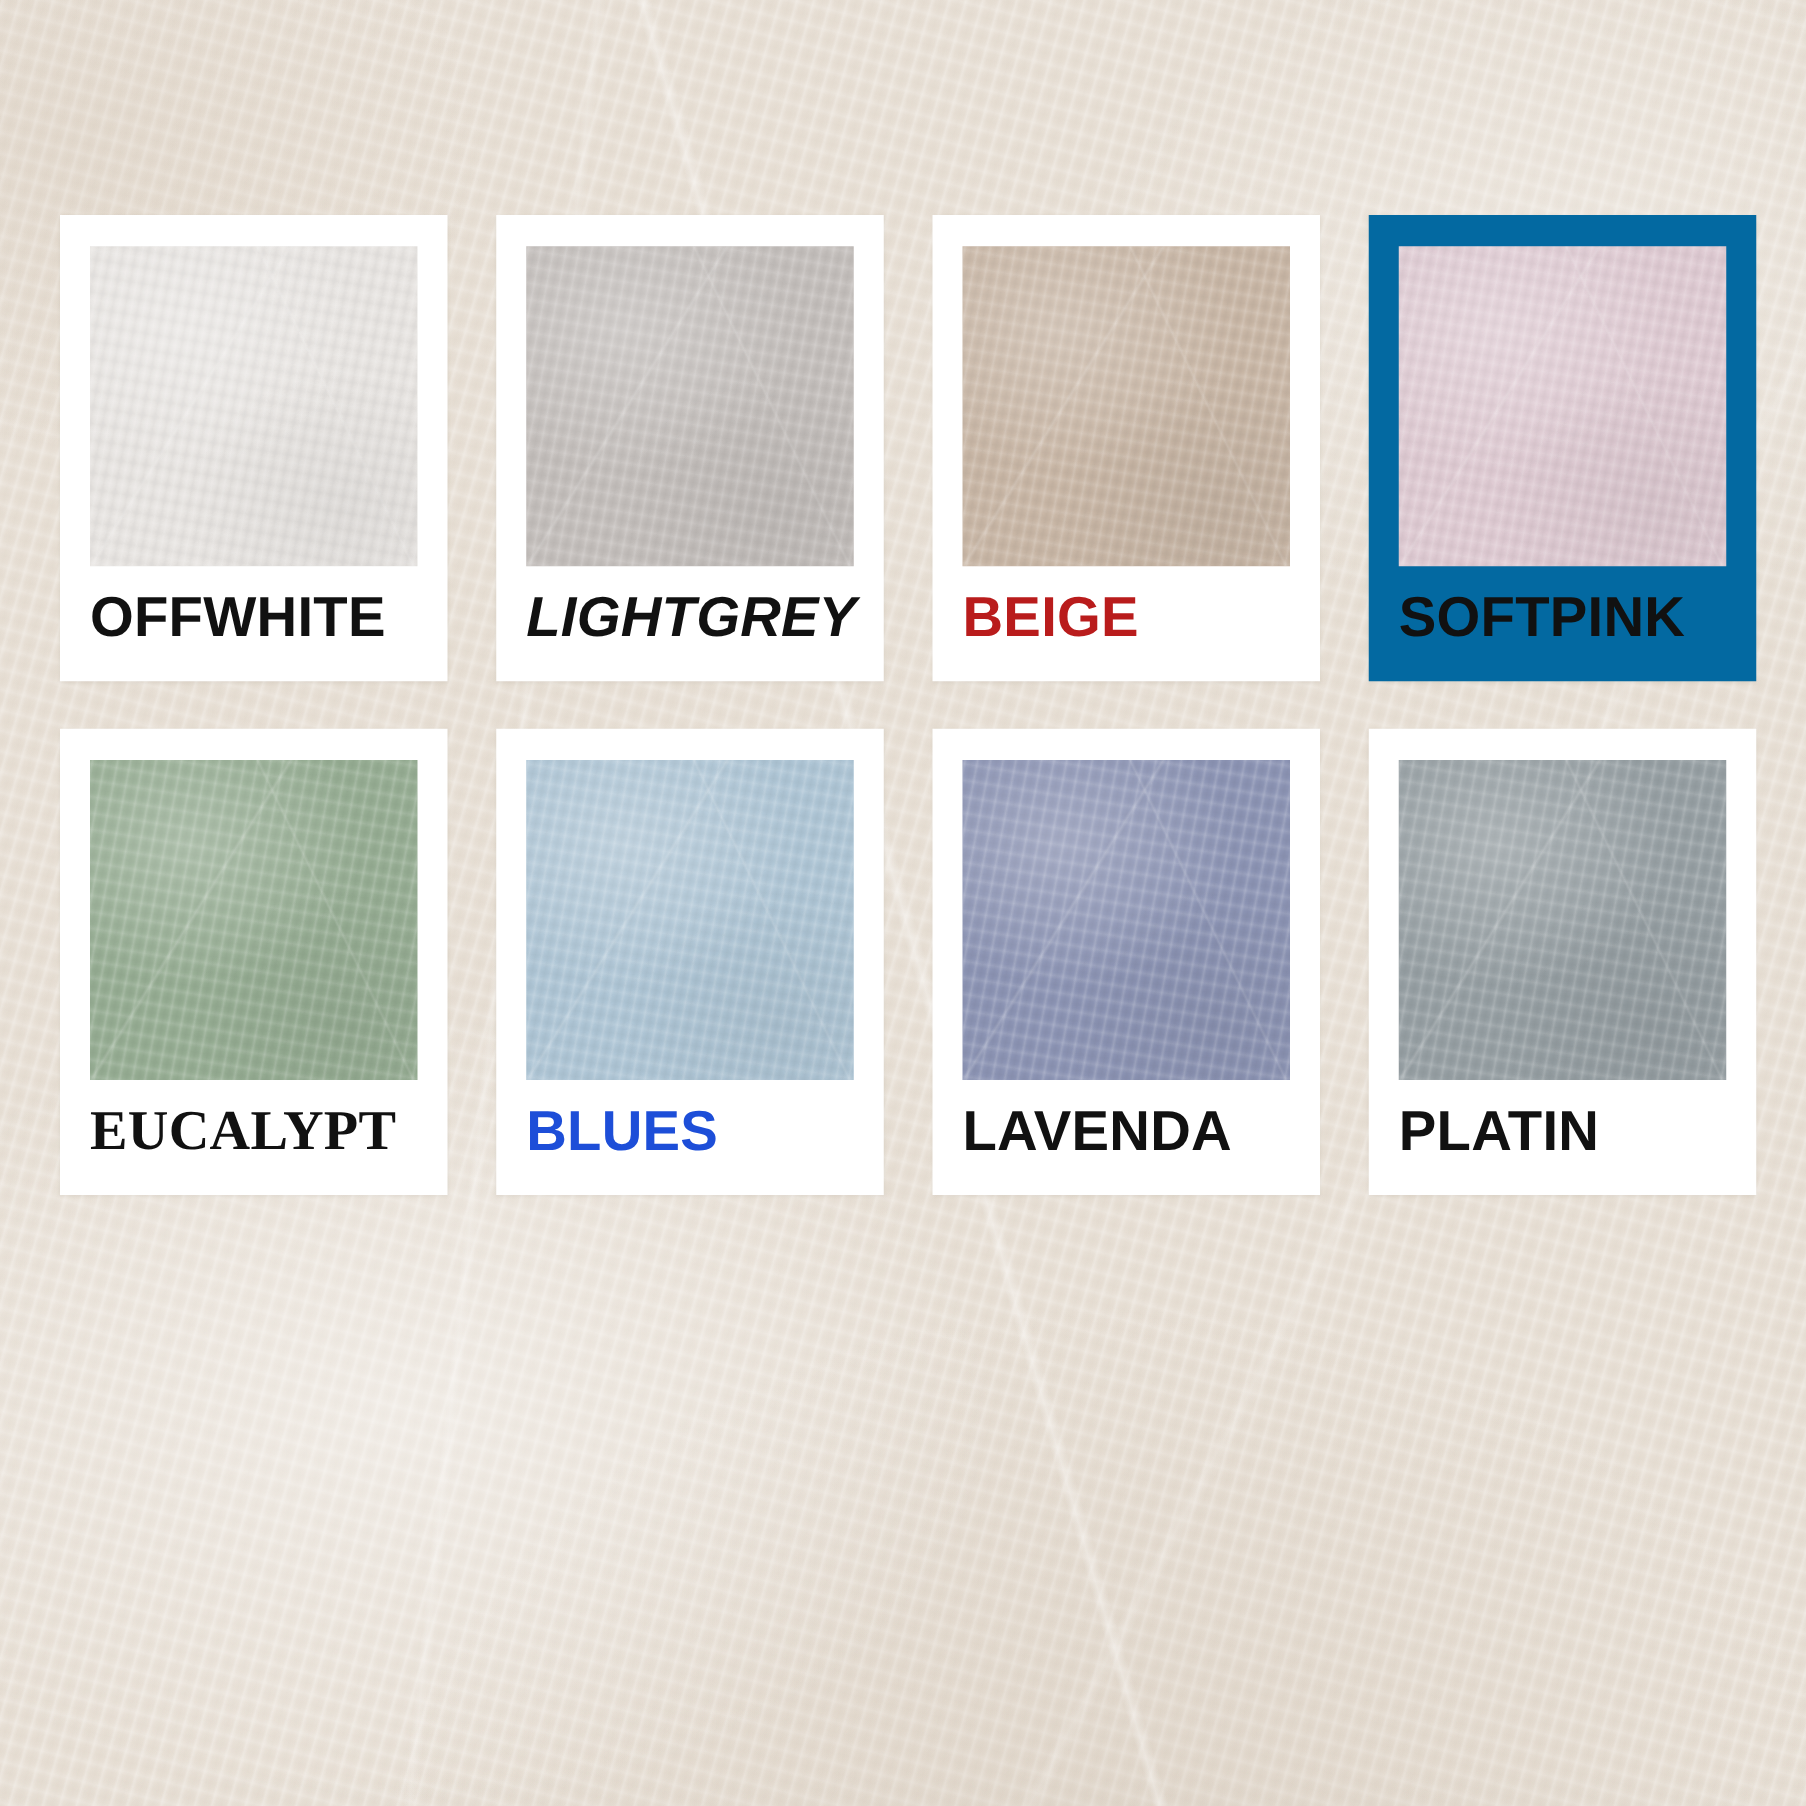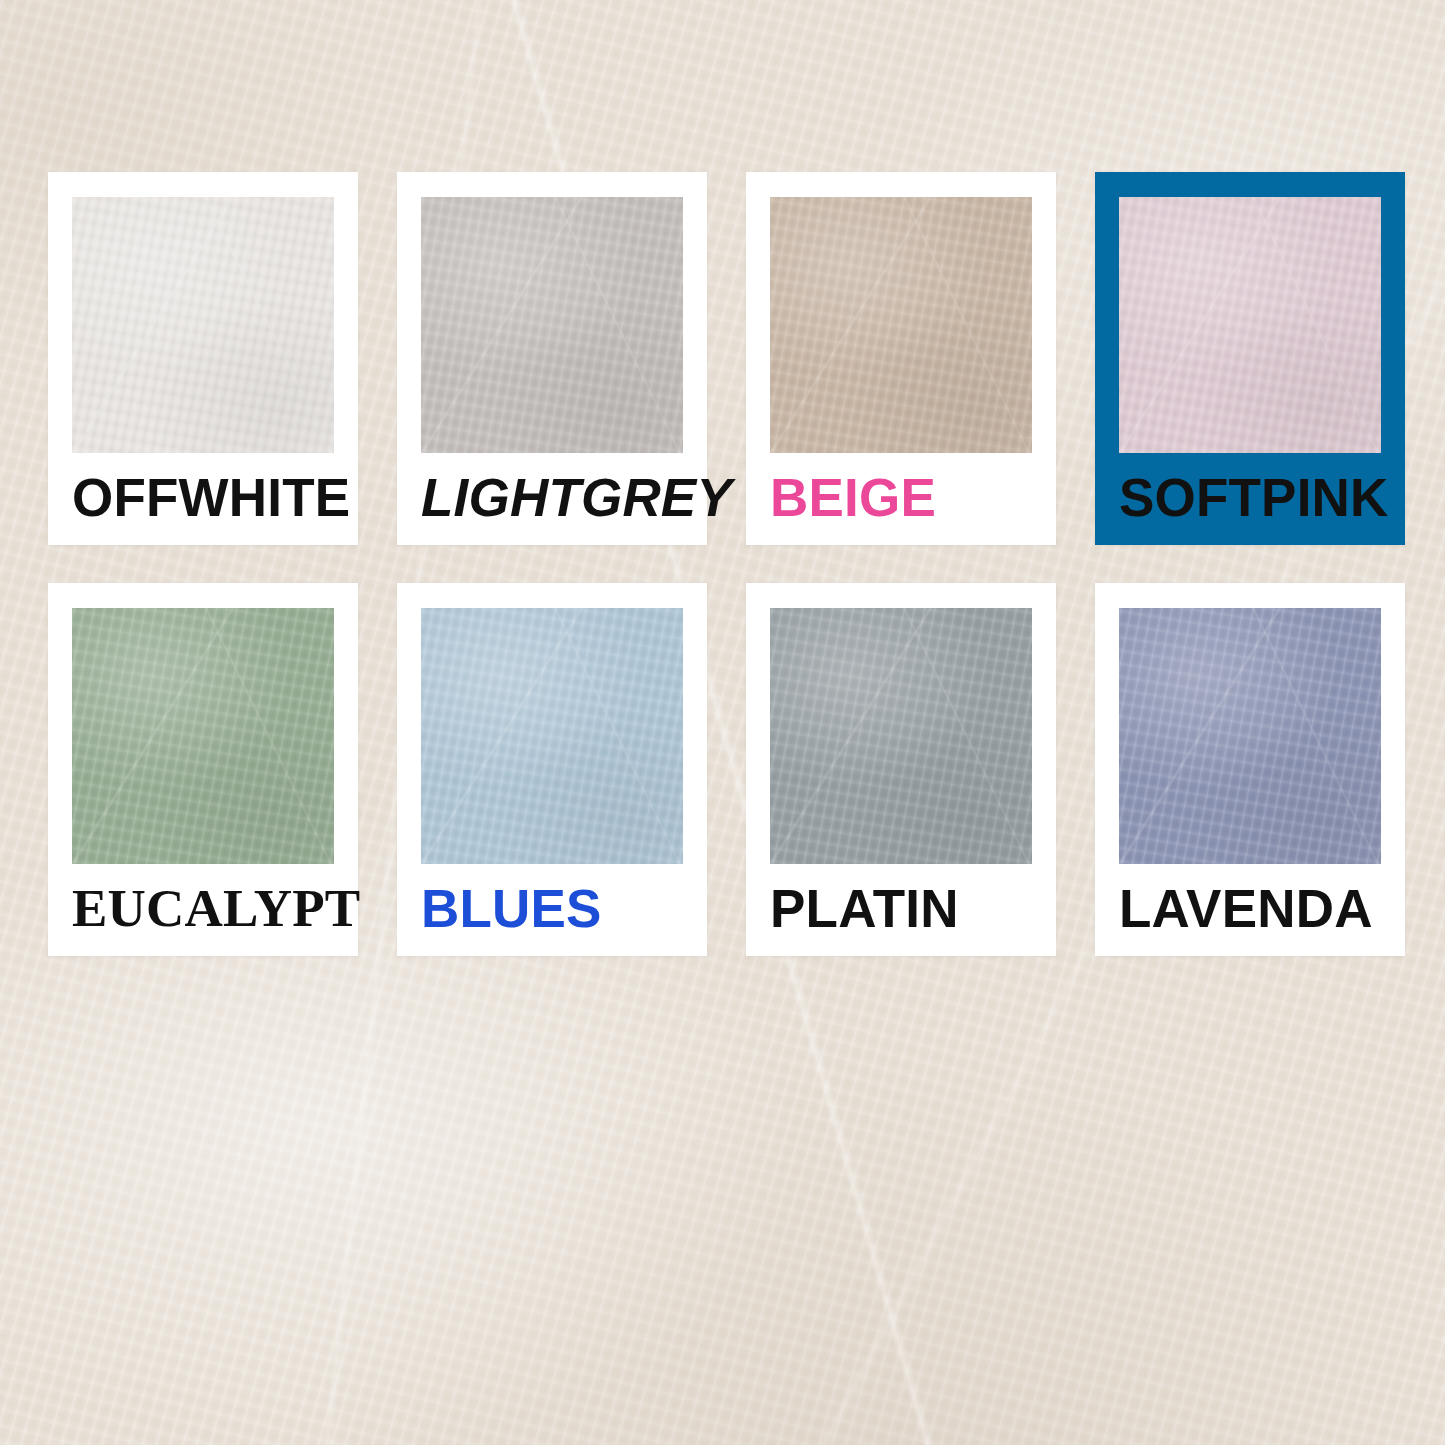--- a/index.html
+++ b/index.html
@@ -117,21 +117,21 @@
       radial-gradient(ellipse 200px 170px at 78% 82%, rgba(0,0,0,0.045), rgba(0,0,0,0) 66%),
       linear-gradient(122deg, rgba(255,255,255,0) 37.5%, rgba(255,255,255,0.16) 38.1%, rgba(255,255,255,0) 38.8%),
       linear-gradient(64deg, rgba(255,255,255,0) 66.4%, rgba(255,255,255,0.13) 66.9%, rgba(255,255,255,0) 67.5%);
     pointer-events: none;
   }
 
   .swatch-label {
     margin-top: 18px;
     font-family: "Liberation Sans", sans-serif;
     font-weight: bold;
-    font-size: 53px;
+    font-size: 45px;
     line-height: 1;
     letter-spacing: 0.2px;
     color: #111111;
     white-space: nowrap;
   }
 </style>
 </head>
 <body>
 
 <div id="palette-board" style="background-color: rgb(232, 224, 214);">
@@ -158,21 +158,21 @@
           <div class="sheen"></div>
         </div>
         <div class="swatch-label" style="color: rgb(17, 17, 17); font-style: italic;">LIGHTGREY</div>
       </div>
 
       <div class="swatch-card" style="background-color: rgb(255, 255, 255);">
         <div class="swatch-color" style="background-color: rgb(201, 183, 166);">
           <div class="grain"></div>
           <div class="sheen"></div>
         </div>
-        <div class="swatch-label" style="color: #ec4899;">BEIGE</div>
+        <div class="swatch-label" style="color: #b91c1c;">BEIGE</div>
       </div>
 
       <div class="swatch-card" style="background-color: #0369a1;">
         <div class="swatch-color" style="background-color: rgb(223, 203, 211);">
           <div class="grain"></div>
           <div class="sheen"></div>
         </div>
         <div class="swatch-label" style="color: rgb(17, 17, 17);">SOFTPINK</div>
       </div>
 
@@ -190,31 +190,31 @@
 
       <div class="swatch-card" style="background-color: rgb(255, 255, 255);">
         <div class="swatch-color" style="background-color: rgb(175, 198, 214);">
           <div class="grain"></div>
           <div class="sheen"></div>
         </div>
         <div class="swatch-label" style="color: #1d4ed8;">BLUES</div>
       </div>
 
       <div class="swatch-card" style="background-color: rgb(255, 255, 255);">
+        <div class="swatch-color" style="background-color: rgb(141, 149, 181);">
+          <div class="grain"></div>
+          <div class="sheen"></div>
+        </div>
+        <div class="swatch-label" style="color: rgb(17, 17, 17);">LAVENDA</div>
+      </div>
+
+      <div class="swatch-card" style="background-color: rgb(255, 255, 255);">
         <div class="swatch-color" style="background-color: rgb(151, 160, 164);">
           <div class="grain"></div>
           <div class="sheen"></div>
         </div>
         <div class="swatch-label" style="color: rgb(17, 17, 17);">PLATIN</div>
-      </div>
-
-      <div class="swatch-card" style="background-color: rgb(255, 255, 255);">
-        <div class="swatch-color" style="background-color: rgb(141, 149, 181);">
-          <div class="grain"></div>
-          <div class="sheen"></div>
-        </div>
-        <div class="swatch-label" style="color: rgb(17, 17, 17);">LAVENDA</div>
       </div>
 
     </div>
 
   </div>
 </div>
 
 </body></html>

